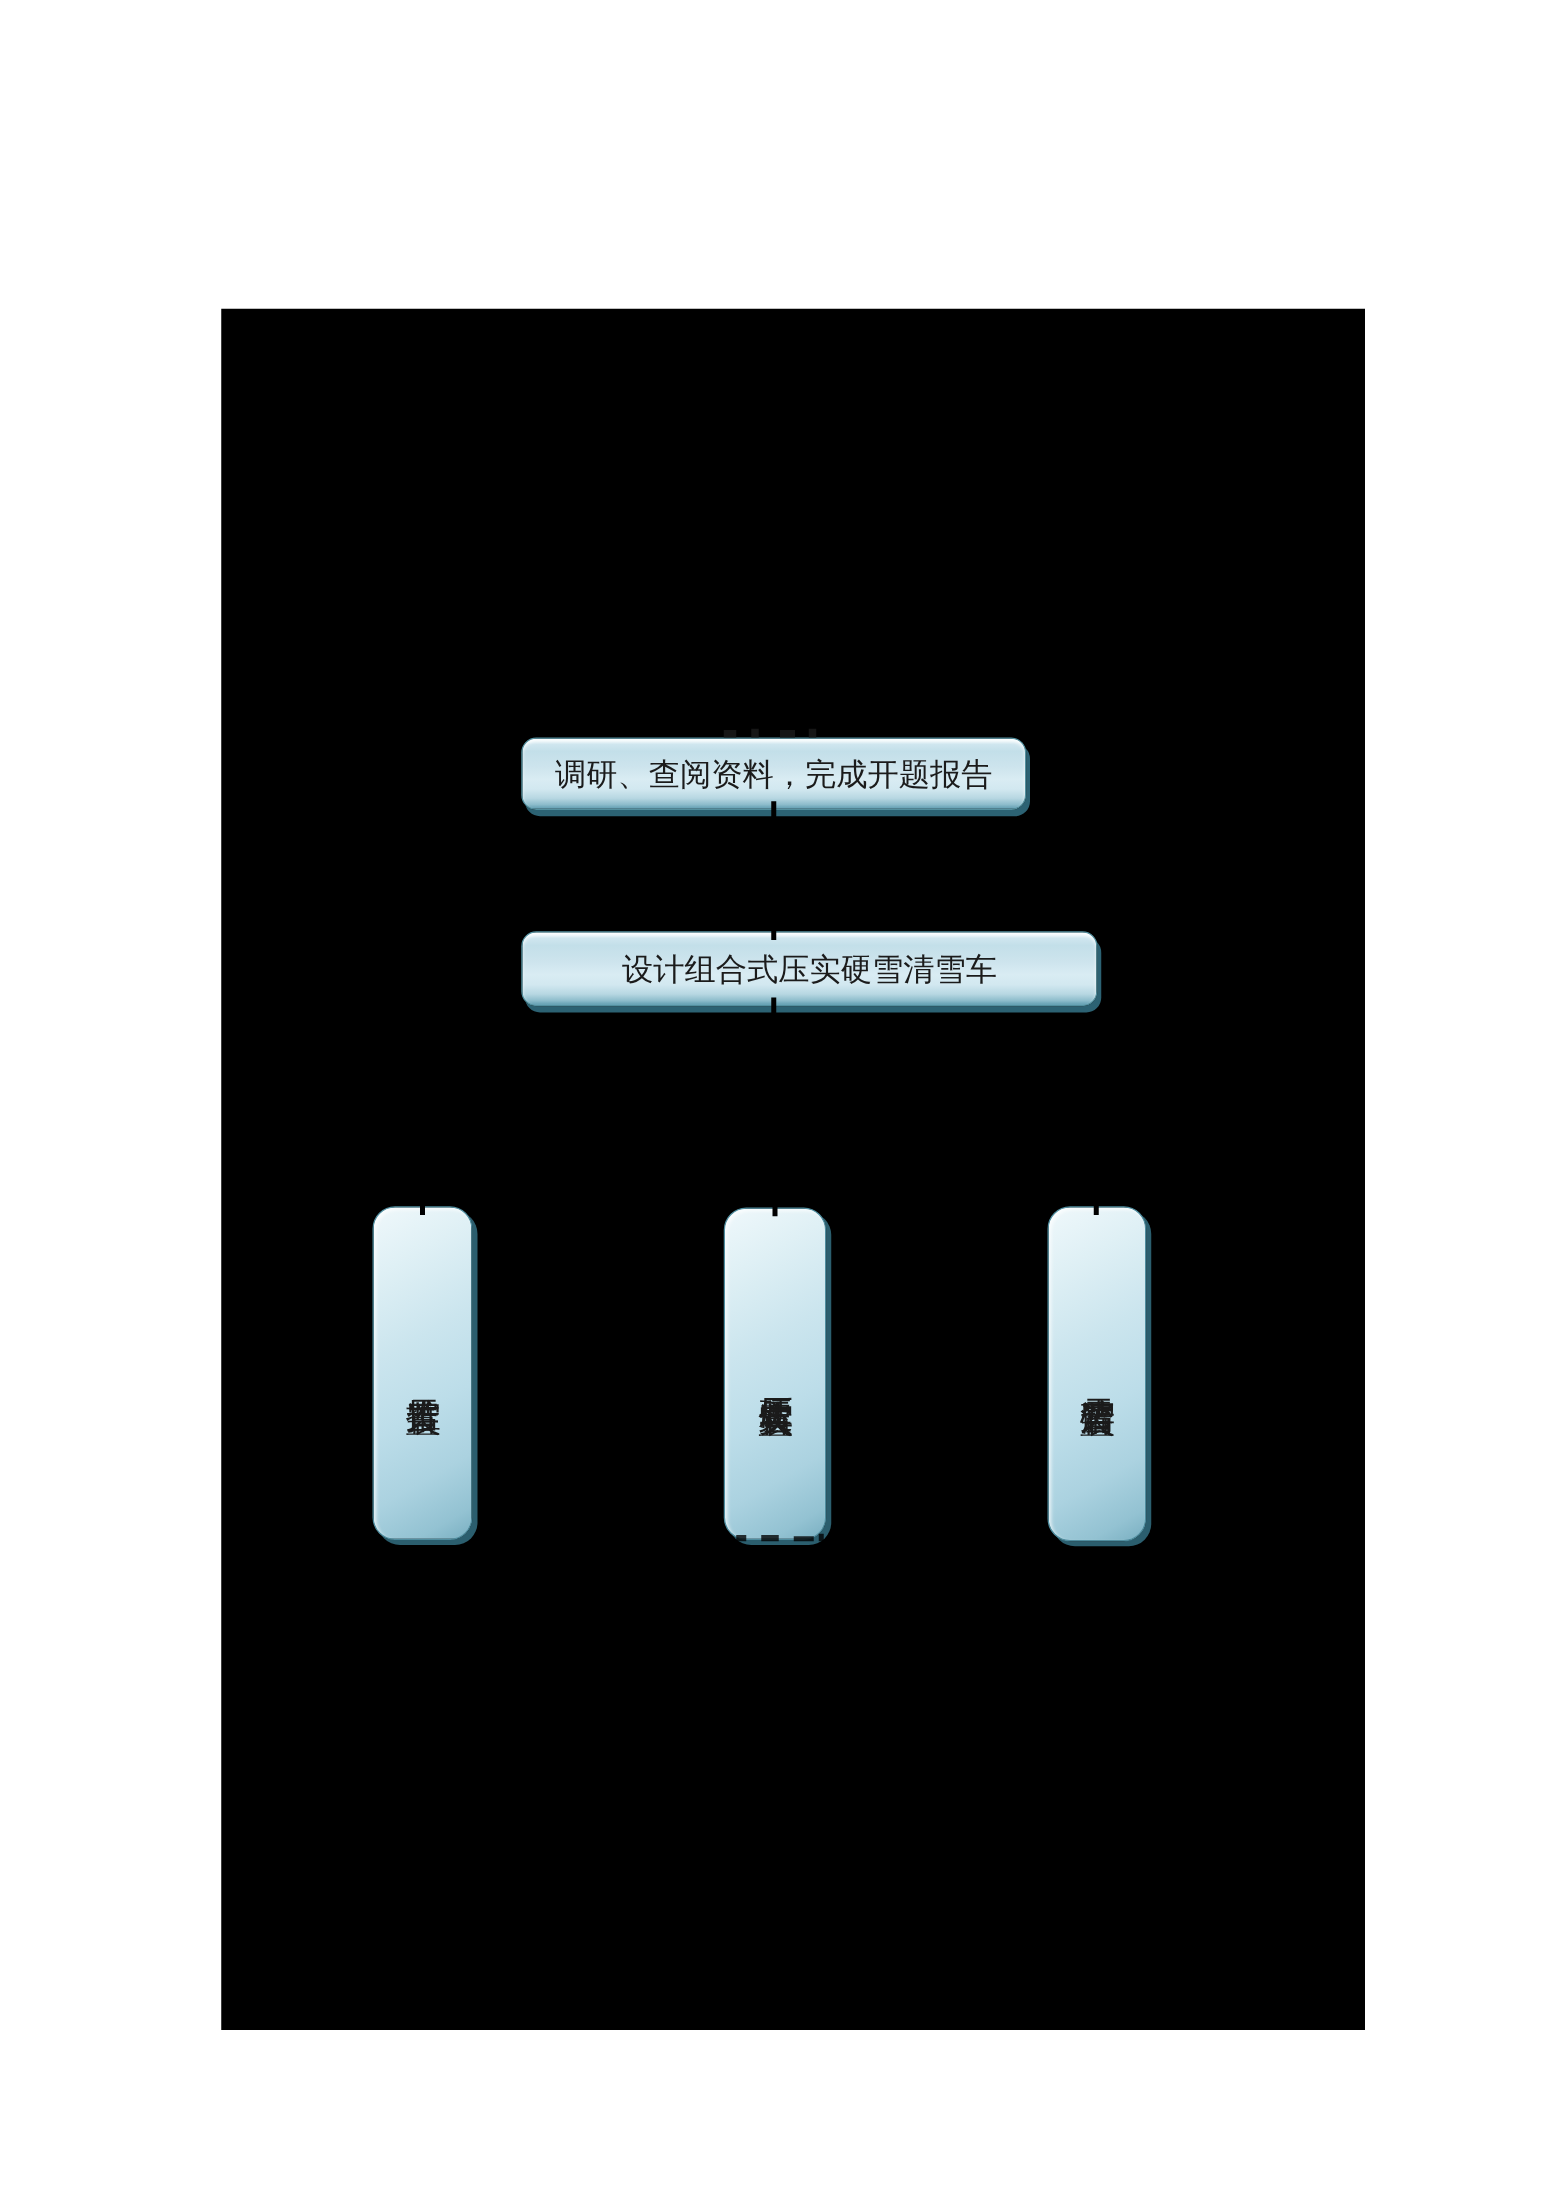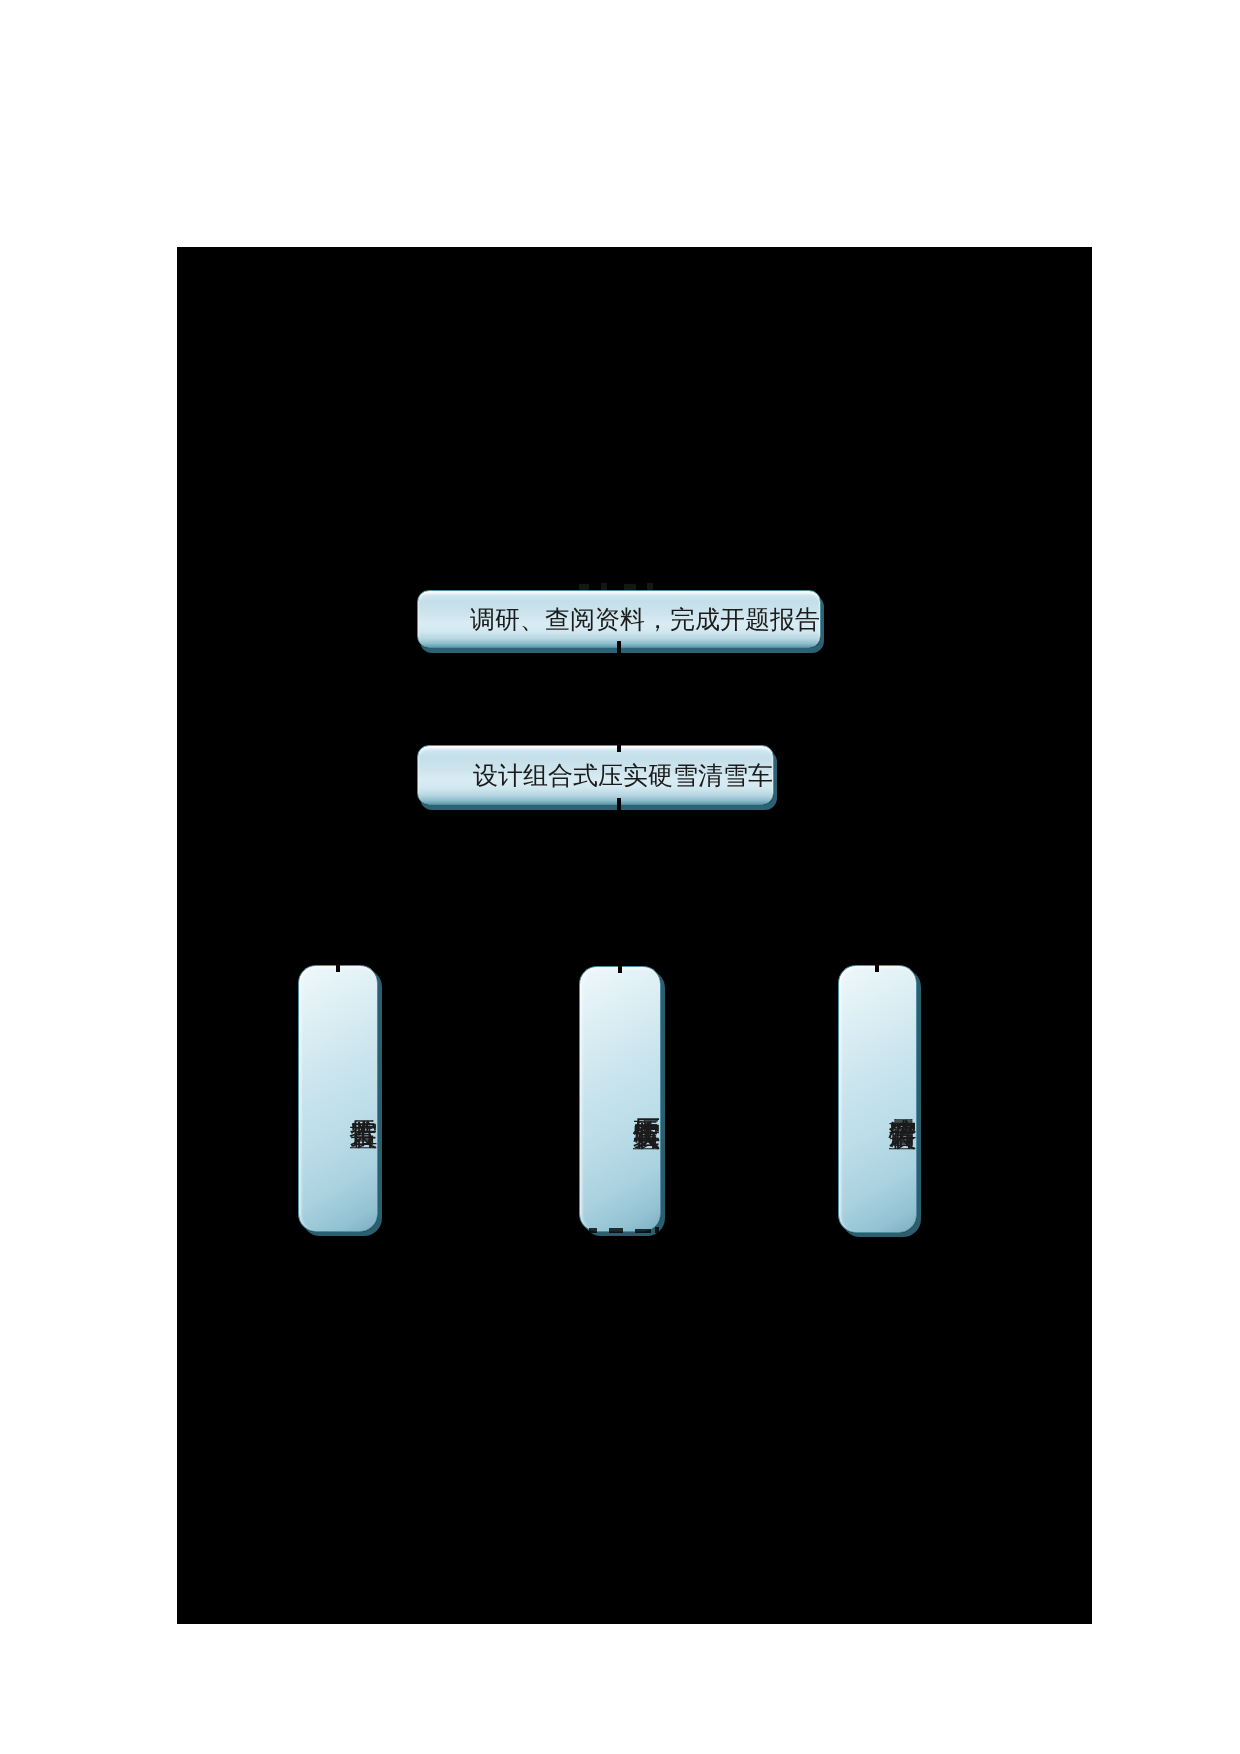--- a/index.html
+++ b/index.html
@@ -20,21 +20,21 @@
     left: 177px;
     top: 247px;
     width: 915px;
     height: 1377px;
     background: #000000;
   }
   .node {
     position: absolute;
     display: flex;
     align-items: center;
-    justify-content: flex-end;
+    justify-content: center;
     color: #1b1b1b;
     box-sizing: border-box;
   }
   .node-h {
     border: 1px solid #53909f;
     border-radius: 12px;
     background: linear-gradient(180deg,
       #f4fbfd 0%,
       #cfe6ef 8%,
       #c3dfe9 18%,
@@ -63,21 +63,21 @@
     box-shadow: inset 2px 2px 3px rgba(255,255,255,0.7), 4px 4px 0 #2b5e6e;
     font-size: 28px;
   }
   .node-v .vtext {
     writing-mode: vertical-rl;
     text-orientation: upright;
     letter-spacing: 1px;
     line-height: 1;
   }
   #node-research { left: 240px; top: 343px; width: 404px; height: 58px; }
-  #node-design   { left: 240px; top: 498px; width: 357px; height: 60px; }
+  #node-design   { left: 240px; top: 498px; width: 461px; height: 60px; }
   #node-push     { left: 121px; top: 718px; width: 80px;  height: 267px; }
   #node-compact  { left: 402px; top: 719px; width: 82px;  height: 266px; }
   #node-crush    { left: 661px; top: 718px; width: 79px;  height: 268px; }
 
   .tick {
     position: absolute;
     width: 4px;
     height: 14px;
     background: #000000;
     z-index: 4;

